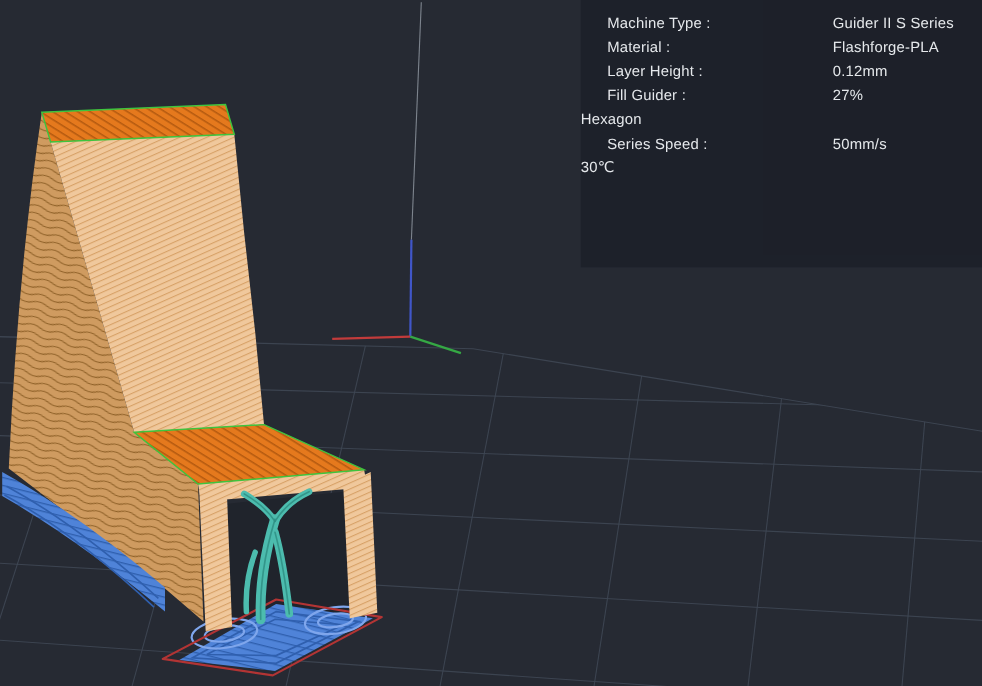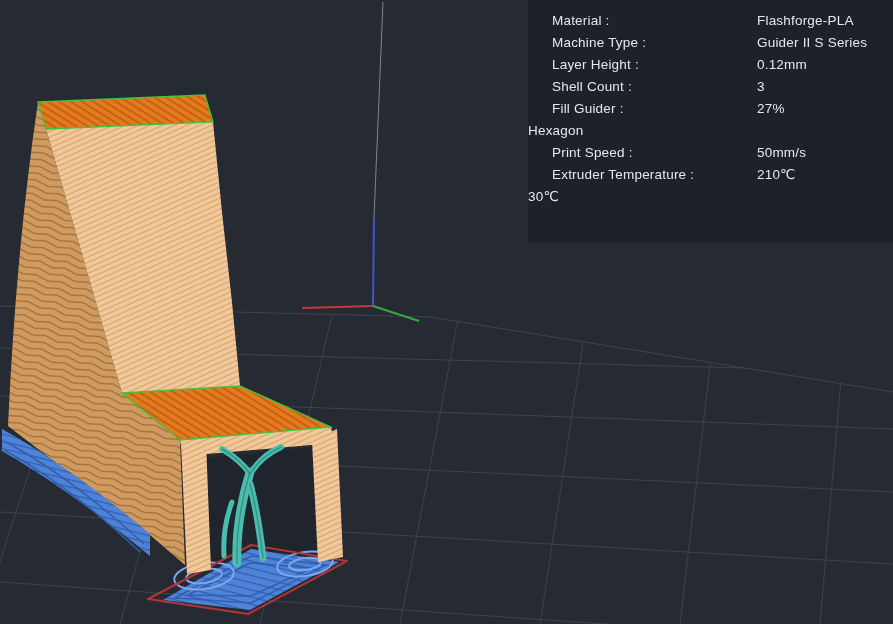--- a/index.html
+++ b/index.html
@@ -143,47 +143,39 @@
         <path class="support-vein" d="M250,474 C258,461 270,452 281,447"></path>
       </g>
 
       <path class="edge-green" d="M38,102 L205,95 L213,122 L46,129 Z"></path>
       <path class="edge-green" d="M122,393 L240,386 L331,427 L180,440 Z"></path>
     </g>
   </svg>
 
   <div class="panel">
     <div class="row">
+      <span class="lbl">Machine Type :</span>
+      <span class="val">Guider II S Series</span>
+    </div>
+    <div class="row">
       <span class="lbl">Material :</span>
       <span class="val">Flashforge-PLA</span>
     </div>
     <div class="row">
-      <span class="lbl">Machine Type :</span>
-      <span class="val">Guider II S Series</span>
-    </div>
-    <div class="row">
       <span class="lbl">Layer Height :</span>
       <span class="val">0.12mm</span>
-    </div>
-    <div class="row">
-      <span class="lbl">Shell Count :</span>
-      <span class="val">3</span>
     </div>
     <div class="row">
       <span class="lbl">Fill Guider :</span>
       <span class="val">27%</span>
     </div>
     <div class="row">
       <span class="val">Hexagon</span>
     </div>
     <div class="row">
-      <span class="lbl">Print Speed :</span>
+      <span class="lbl">Series Speed :</span>
       <span class="val">50mm/s</span>
-    </div>
-    <div class="row">
-      <span class="lbl">Extruder Temperature :</span>
-      <span class="val">210℃</span>
     </div>
     <div class="row">
       <span class="val">30℃</span>
     </div>
   </div>
 </div>
 
 </body></html>

